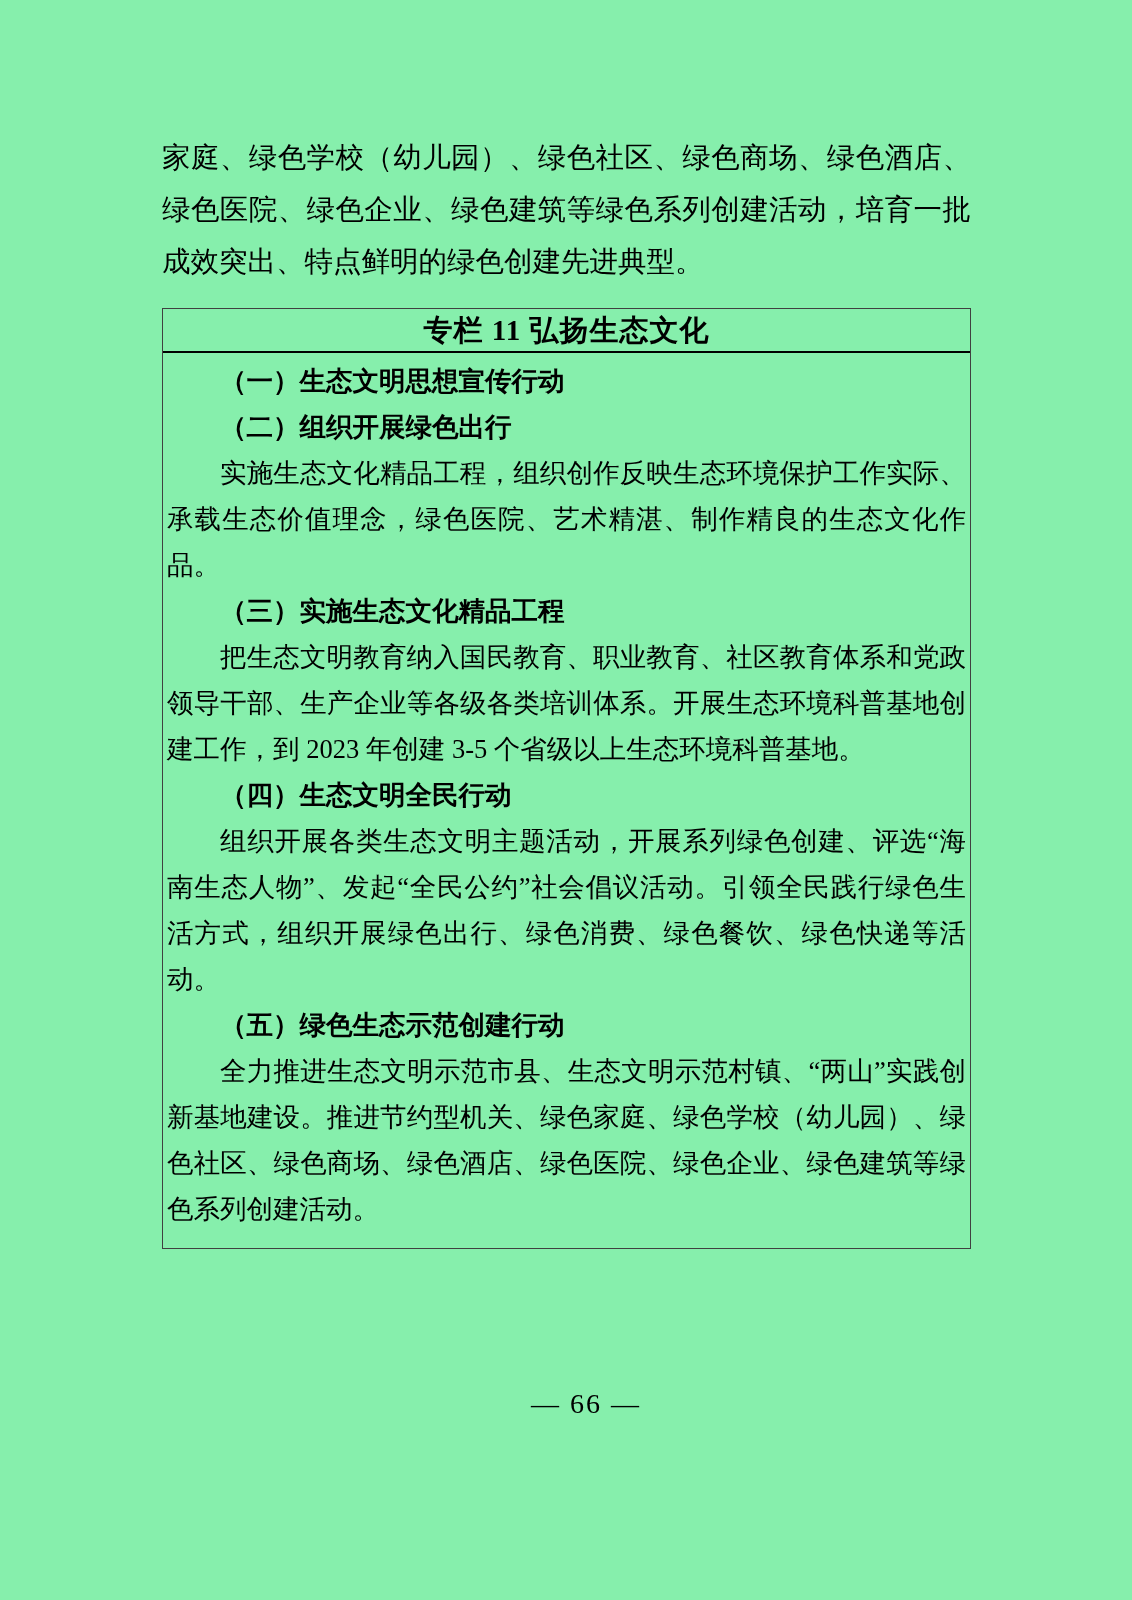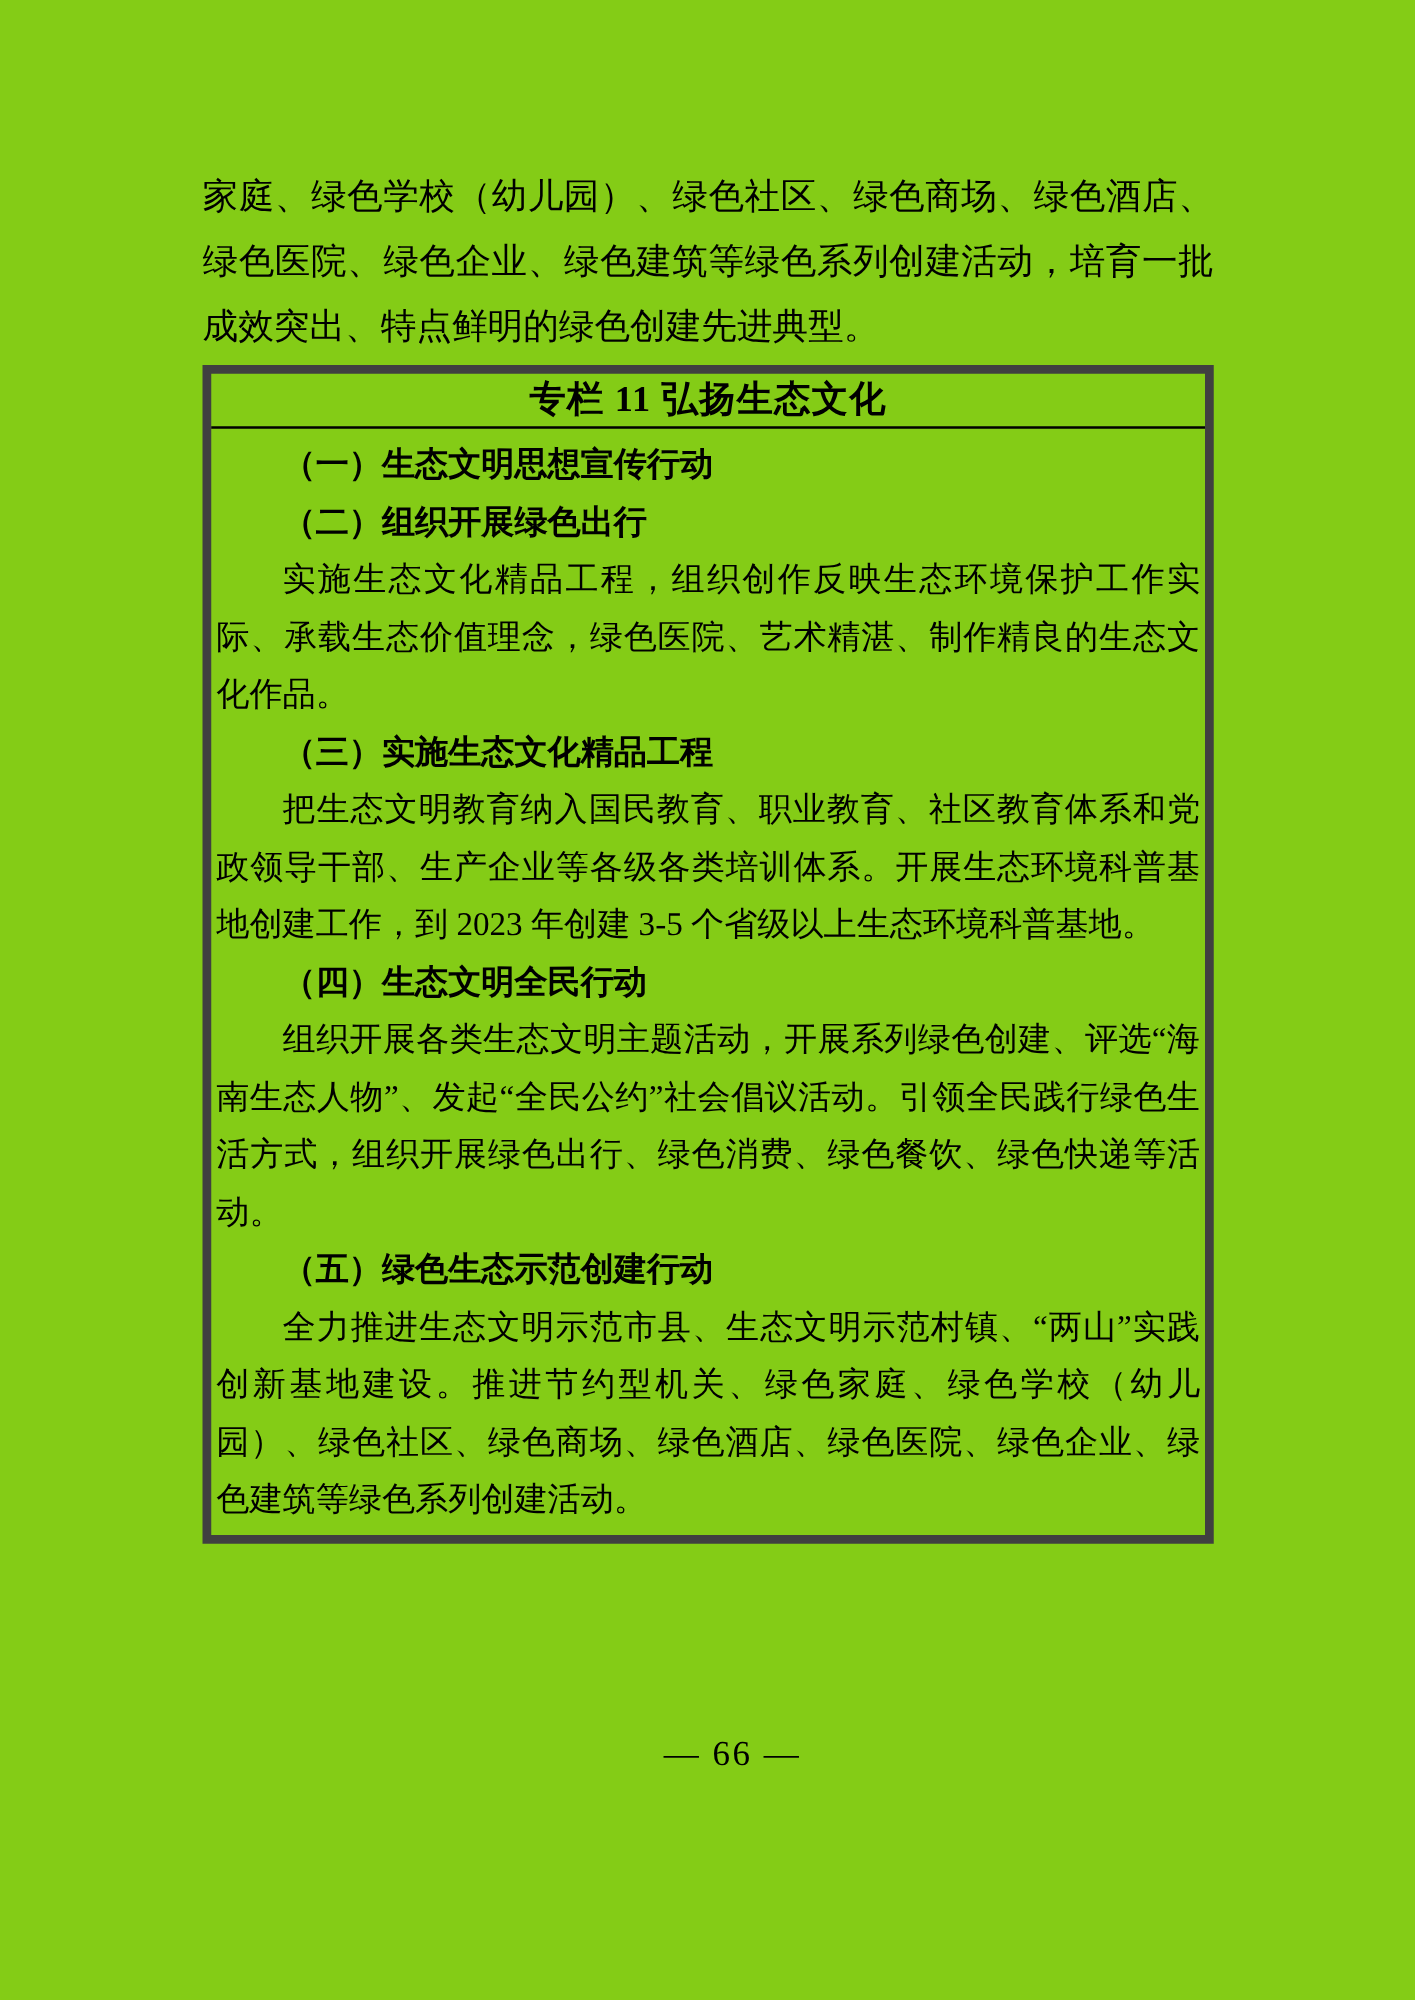--- a/index.html
+++ b/index.html
@@ -4,55 +4,55 @@
 <style>
   html, body {
     margin: 0;
     padding: 0;
     background: #ffffff;
   }
   .page {
     position: relative;
     width: 1132px;
     height: 1600px;
-    background: #84cc16;
+    background: #86efac;
     color: #000000;
     font-family: "Liberation Serif", "DejaVu Serif", serif;
     box-sizing: border-box;
     overflow: hidden;
   }
   .content {
     position: absolute;
     left: 162px;
     top: 132px;
     width: 809px;
   }
   .intro {
     font-size: 28.5px;
     line-height: 52px;
     text-align: justify;
     text-justify: inter-ideograph;
     margin: 0;
   }
   .panel {
-    margin-top: 4px;
-    border: 7px solid #404040;
+    margin-top: 20px;
+    border: 1px solid #404040;
     box-sizing: border-box;
   }
   .panel-title {
     height: 42px;
     line-height: 42px;
     border-bottom: 2px solid #000000;
     text-align: center;
     font-weight: 700;
     font-size: 29px;
     letter-spacing: 1px;
   }
   .panel-body {
-    padding: 5px 4px 6px 4px;
+    padding: 5px 4px 16px 4px;
     font-size: 26.5px;
     line-height: 46px;
   }
   .section-heading {
     font-weight: 700;
     text-indent: 2em;
     text-align: left;
     margin: 0;
   }
   .section-body {

